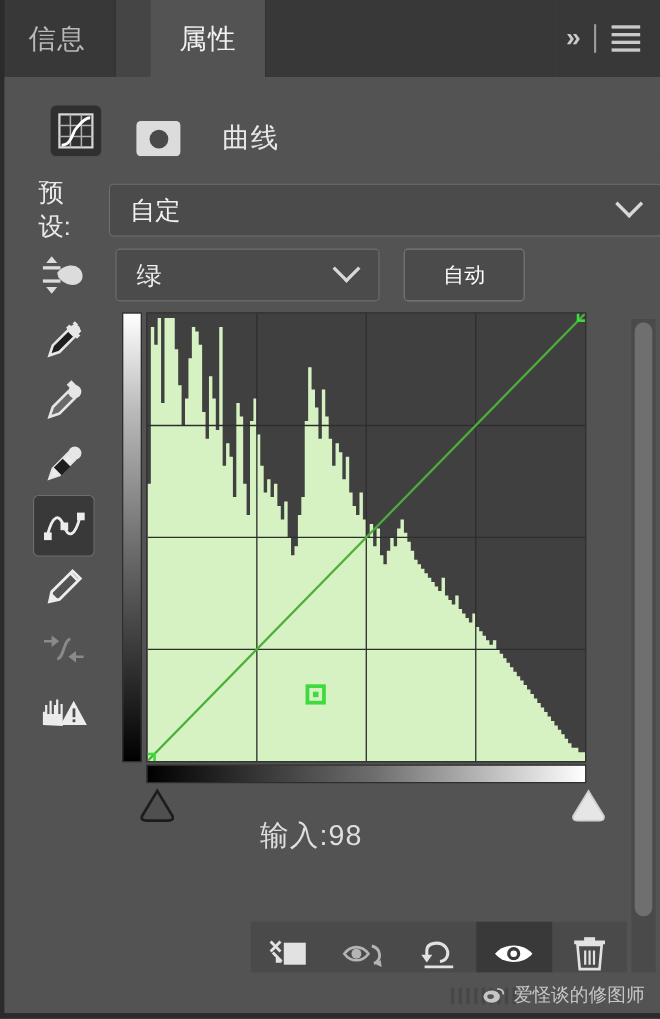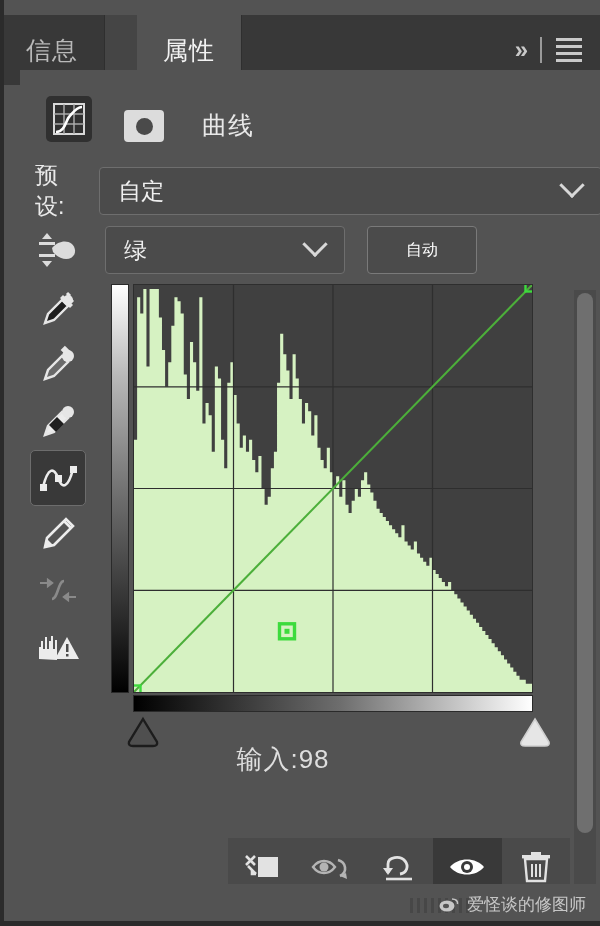--- a/index.html
+++ b/index.html
@@ -10,21 +10,21 @@
     overflow: hidden;
   }
   #app {
     position: relative;
     width: 600px; height: 926px;
     background: #535353;
   }
 
   
   .tabbar {
-    position: absolute; left: 0; top: 15px;
+    position: absolute; left: 0; top: 0;
     width: 600px; height: 70px;
     background: #454545;
     display: flex; align-items: stretch;
   }
   .tab {
     display: flex; align-items: center; justify-content: center;
     padding: 0 26px;
     font-size: 25px;
     color: #b9b9b9;
     background: #383838;
@@ -116,21 +116,21 @@
     display: flex; align-items: center;
   }
   .auto-icon { width: 68px; display: flex; align-items: center; justify-content: center; }
   #channel-select { width: 240px; margin-left: 14px; }
   .auto-btn {
     margin-left: 22px;
     width: 110px; height: 48px;
     background: #4b4b4b;
     border: 1px solid #7a7a7a;
     border-radius: 4px;
-    color: #ffffff; font-size: 16px;
+    color: #ffffff; font-size: 19px;
     display: flex; align-items: center; justify-content: center;
   }
 
   
   .toolcol {
     position: absolute; left: 18px; top: 140px;
     width: 74px;
     display: flex; flex-direction: column; align-items: center;
   }
   .tool {

